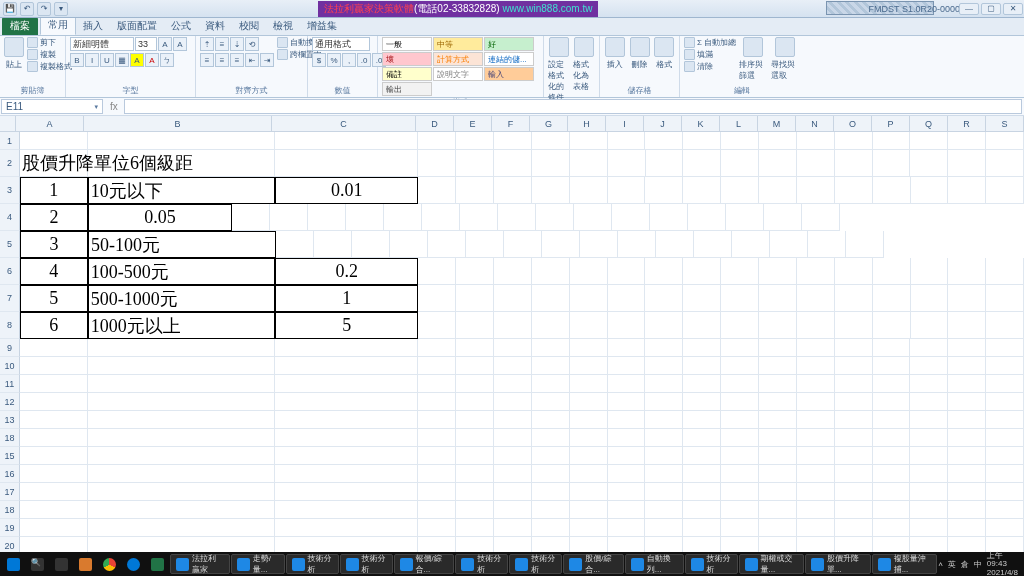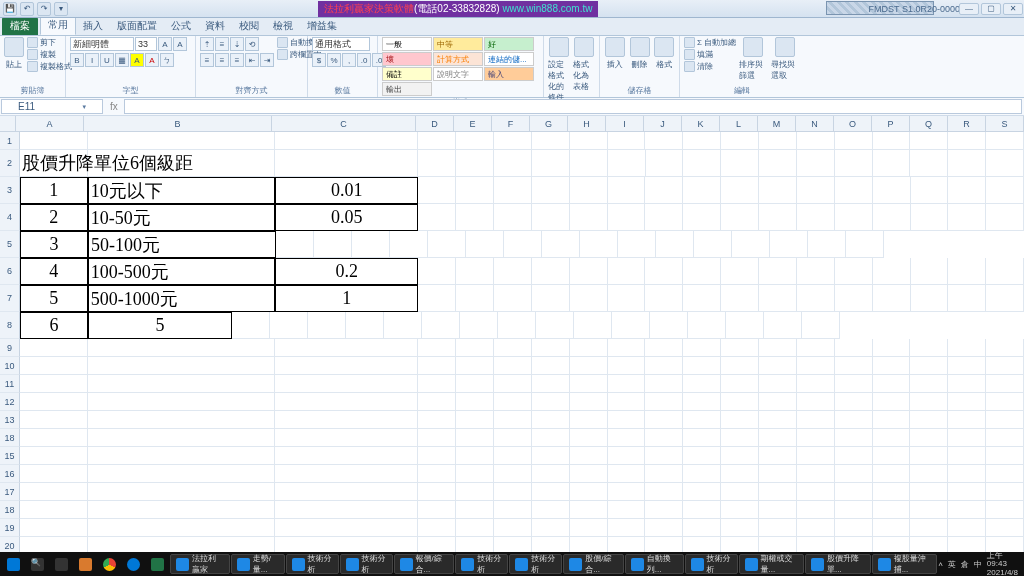--- a/index.html
+++ b/index.html
@@ -37,21 +37,21 @@
 .fs-input { height: 14px; border: 1px solid #b2c6da; background: #fff; font-size: 9px; padding: 0 2px; display: flex; align-items: center; color: #333; }
 .fs-btn { width: 14px; height: 14px; border: 1px solid #b2c6da; background: #eaf1f9; display: flex; align-items: center; justify-content: center; font-size: 8px; color: #3a5a7e; }
 .style-cell { width: 50px; height: 14px; border: 1px solid #ccc; font-size: 8px; display: flex; align-items: center; padding: 0 3px; margin: 0 1px 1px 0; }
 .style-grid { display: flex; flex-wrap: wrap; width: 160px; }
 
 
 .ribbon-images { position: absolute; right: 90px; top: 1px; width: 108px; height: 14px; background: repeating-linear-gradient(45deg,#c9d7e8,#c9d7e8 3px,#b2c6da 3px,#b2c6da 6px); border: 1px solid #7a94b0; }
 
 
 .fxbar { height: 18px; display: flex; border-bottom: 1px solid #cfdbe9; background: #f6f9fd; }
-.namebox { width: 102px; border-right: 1px solid #cfdbe9; display: flex; align-items: center; padding: 0 16px; font-size: 10px; color: #3a5a7e; background: #fff; margin: 1px; border: 1px solid #b9c9dd; }
+.namebox { width: 102px; border-right: 1px solid #cfdbe9; display: flex; align-items: center; padding: 0 4px; font-size: 10px; color: #3a5a7e; background: #fff; margin: 1px; border: 1px solid #b9c9dd; }
 .namebox .dd { margin-left: auto; font-size: 7px; color: #5a7aa0; }
 .fx-btns { display: flex; align-items: center; gap: 4px; padding: 0 6px; color: #888; font-size: 10px; }
 .fx-input { flex: 1; background: #fff; border: 1px solid #b9c9dd; margin: 1px 2px 1px 0; }
 
 
 .grid-wrap { position: relative; height: 442px; overflow: hidden; background: #fff; }
 .colheads { display: flex; height: 16px; background: #eef3f9; border-bottom: 1px solid #c8d4e2; }
 .corner { width: 20px; border-right: 1px solid #c8d4e2; background: #eef3f9; }
 .ch { border-right: 1px solid #c8d4e2; text-align: center; font-size: 9px; color: #3a5a7e; line-height: 16px; }
 .rowheads { position: absolute; left: 0; top: 16px; width: 20px; }
@@ -414,21 +414,20 @@
         <div class="cc cM" style="width: 38px;"></div>
         <div class="cc cN" style="width: 38px;"></div>
         <div class="cc cO" style="width: 38px;"></div>
         <div class="cc cP" style="width: 38px;"></div>
         <div class="cc cQ" style="width: 38px;"></div>
         <div class="cc cR" style="width: 38px;"></div>
         <div class="cc cS" style="width: 38px;"></div>
       </div>
       <div class="crow big">
         <div class="cc cA cen tb tb-l" style="width: 68px;">2</div>
-        <div class="cc cB tb" style="width: 188px;">10-50元</div>
         <div class="cc cC cen tb" style="width: 144px;">0.05</div>
         <div class="cc cD" style="width: 38px;"></div>
         <div class="cc cE" style="width: 38px;"></div>
         <div class="cc cF" style="width: 38px;"></div>
         <div class="cc cG" style="width: 38px;"></div>
         <div class="cc cH" style="width: 38px;"></div>
         <div class="cc cI" style="width: 38px;"></div>
         <div class="cc cJ" style="width: 38px;"></div>
         <div class="cc cK" style="width: 38px;"></div>
         <div class="cc cL" style="width: 38px;"></div>
@@ -497,20 +496,21 @@
         <div class="cc cM" style="width: 38px;"></div>
         <div class="cc cN" style="width: 38px;"></div>
         <div class="cc cO" style="width: 38px;"></div>
         <div class="cc cP" style="width: 38px;"></div>
         <div class="cc cQ" style="width: 38px;"></div>
         <div class="cc cR" style="width: 38px;"></div>
         <div class="cc cS" style="width: 38px;"></div>
       </div>
       <div class="crow big">
         <div class="cc cA cen tb tb-l" style="width: 68px;">6</div>
+        <div class="cc cB tb" style="width: 188px;">1000元以上</div>
         <div class="cc cC cen tb" style="width: 144px;">5</div>
         <div class="cc cD" style="width: 38px;"></div>
         <div class="cc cE" style="width: 38px;"></div>
         <div class="cc cF" style="width: 38px;"></div>
         <div class="cc cG" style="width: 38px;"></div>
         <div class="cc cH" style="width: 38px;"></div>
         <div class="cc cI" style="width: 38px;"></div>
         <div class="cc cJ" style="width: 38px;"></div>
         <div class="cc cK" style="width: 38px;"></div>
         <div class="cc cL" style="width: 38px;"></div>

